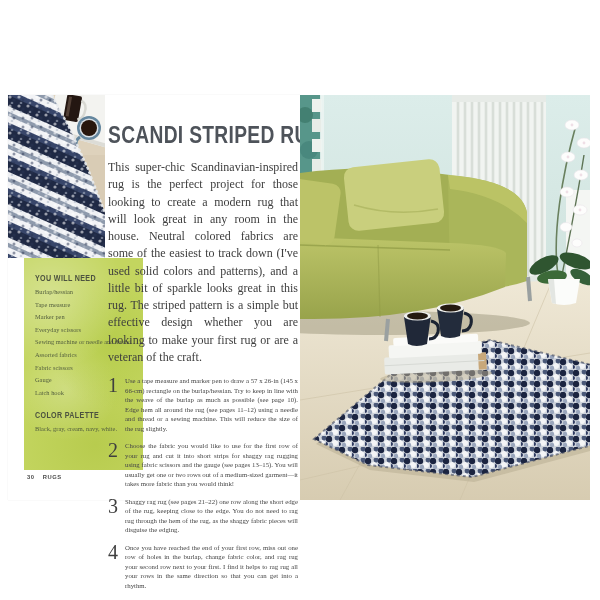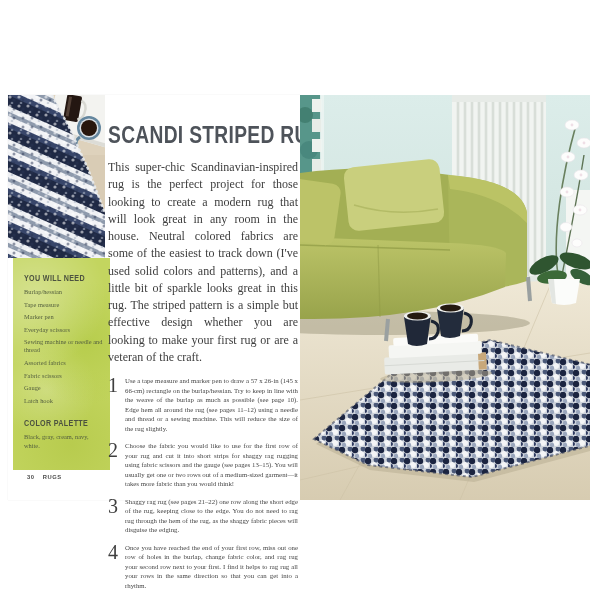--- a/index.html
+++ b/index.html
@@ -5,21 +5,21 @@
   html,body{margin:0;padding:0;background:#ffffff;}
   .canvas{position:relative;width:600px;height:600px;background:#ffffff;overflow:hidden;
           font-family:"Liberation Serif", serif;}
   .page{position:absolute;top:95px;height:405px;background:#fff;}
   .page-left{left:8px;width:292px;box-shadow:0 0 1px rgba(0,0,0,.12);}
   .page-right{left:300px;width:290px;}
 
   
   .sidebar{position:absolute;left:0;top:0;width:97px;height:375px;}
   .photo-left{position:absolute;left:0;top:0;width:97px;height:163px;overflow:hidden;}
-  .green-panel{position:absolute;left:5px;top:163px;width:97px;height:212px;box-sizing:border-box;
+  .green-panel{position:absolute;left:16px;top:163px;width:119px;height:212px;box-sizing:border-box;
     padding:9px 6px 12px 11px;
     background-color:#c3d55f;
     background-image:
       radial-gradient(circle at 22% 18%, rgba(255,255,255,.30), transparent 38%),
       radial-gradient(circle at 75% 40%, rgba(173,198,62,.55), transparent 42%),
       radial-gradient(circle at 35% 62%, rgba(255,255,255,.22), transparent 34%),
       radial-gradient(circle at 60% 88%, rgba(170,192,58,.45), transparent 40%);}
   .side-head{font-family:"Liberation Sans", sans-serif;font-weight:800;font-size:8.5px;
     color:#4c523f;letter-spacing:.4px;transform:scaleX(.84);transform-origin:left;
     display:inline-block;margin:0 0 5px 0;white-space:nowrap;}

